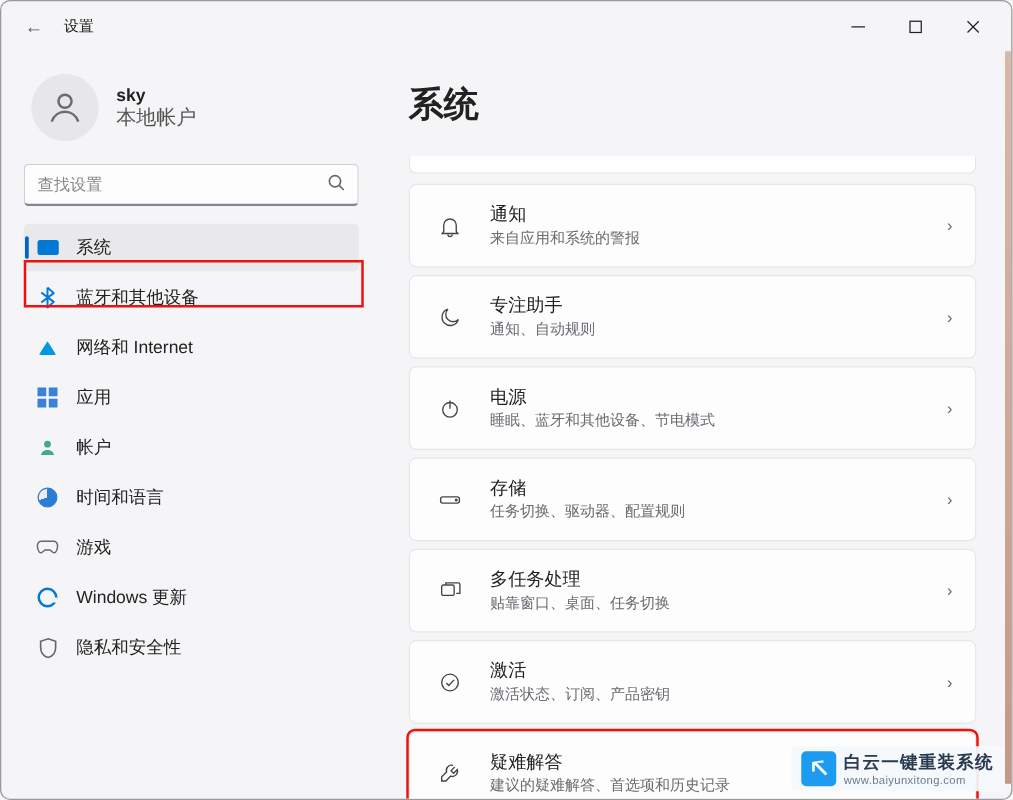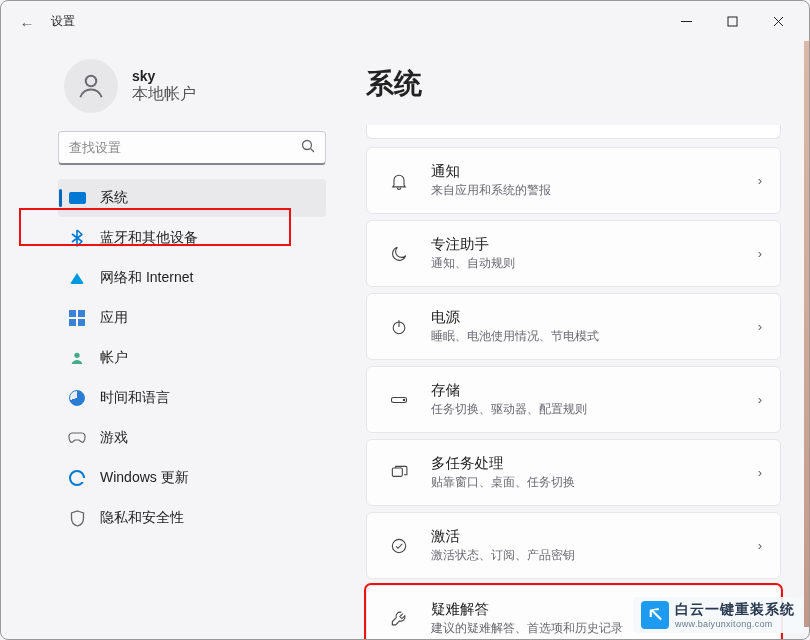--- a/index.html
+++ b/index.html
@@ -15,21 +15,21 @@
 .titlebar {
   height: 40px;
   display: flex; align-items: center;
   padding: 0 8px;
 }
 .back { width: 36px; text-align: center; color: #555; font-size: 15px; cursor: pointer; }
 .title { font-size: 12px; color: #222; margin-left: 6px; }
 .winctl { margin-left: auto; display: flex; }
 .winbtn { width: 46px; height: 32px; display:flex; align-items:center; justify-content:center; cursor:pointer; color:#222; }
 .winbtn svg { width: 11px; height: 11px; }
-.content { display: flex; height: calc(100% - 40px); margin-left: 39px; }
+.content { display: flex; height: calc(100% - 40px); }
 .sidebar { width: 300px; padding: 10px 14px 0 18px; flex-shrink: 0; }
 .account { display: flex; align-items: center; gap: 14px; padding: 8px 6px 18px 6px; }
 .avatar {
   width: 54px; height: 54px; border-radius: 50%;
   background: #e7e7ea; display:flex; align-items:center; justify-content:center;
   color: #6b6b70;
 }
 .avatar svg { width: 30px; height: 30px; }
 .acct-name { font-size: 14px; font-weight: 600; color: #222; }
 .acct-type { font-size: 16px; color: #555; }
@@ -286,21 +286,21 @@
 
     <div class="card">
       <div class="card-icon">
           <svg viewBox="0 0 24 24">
             <circle cx="12" cy="13" r="7"></circle>
             <line x1="12" y1="4" x2="12" y2="12"></line>
           </svg>
         </div>
       <div class="card-body">
         <div class="card-title">电源</div>
-        <div class="card-sub">睡眠、电池使用情况、节电模式</div>
+        <div class="card-sub">睡眠、蓝牙和其他设备、节电模式</div>
       </div>
       <div class="chev">›</div>
     </div>
 
     <div class="card">
       <div class="card-icon">
           <svg viewBox="0 0 24 24">
             <rect x="3" y="9" width="18" height="6" rx="2"></rect>
             <circle cx="18" cy="12" r="0.8" fill="#444"></circle>
           </svg>

